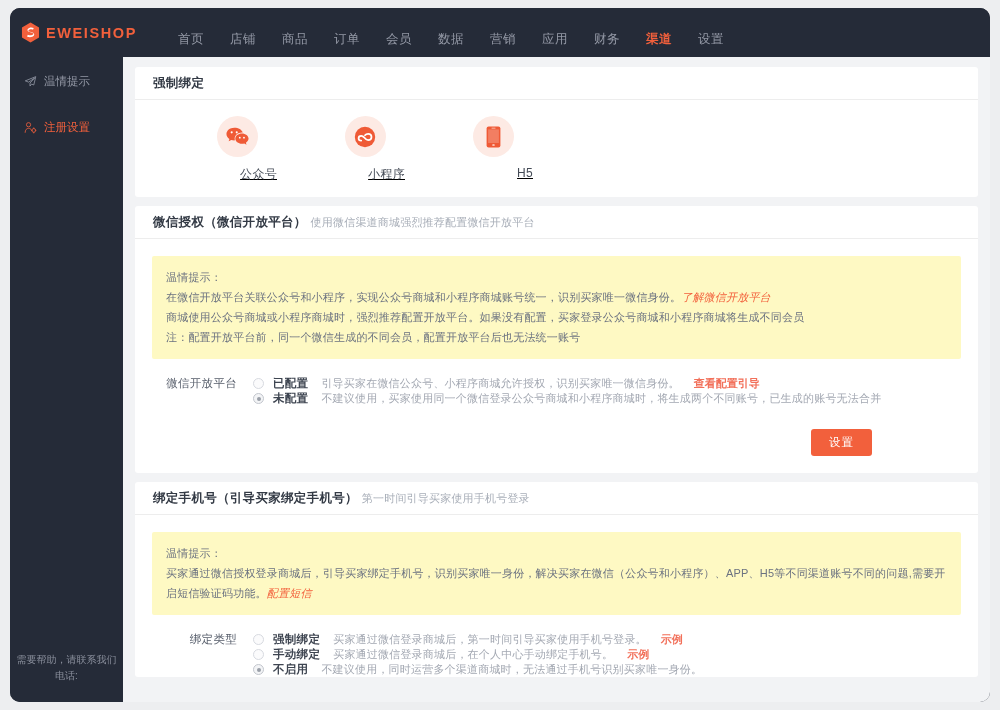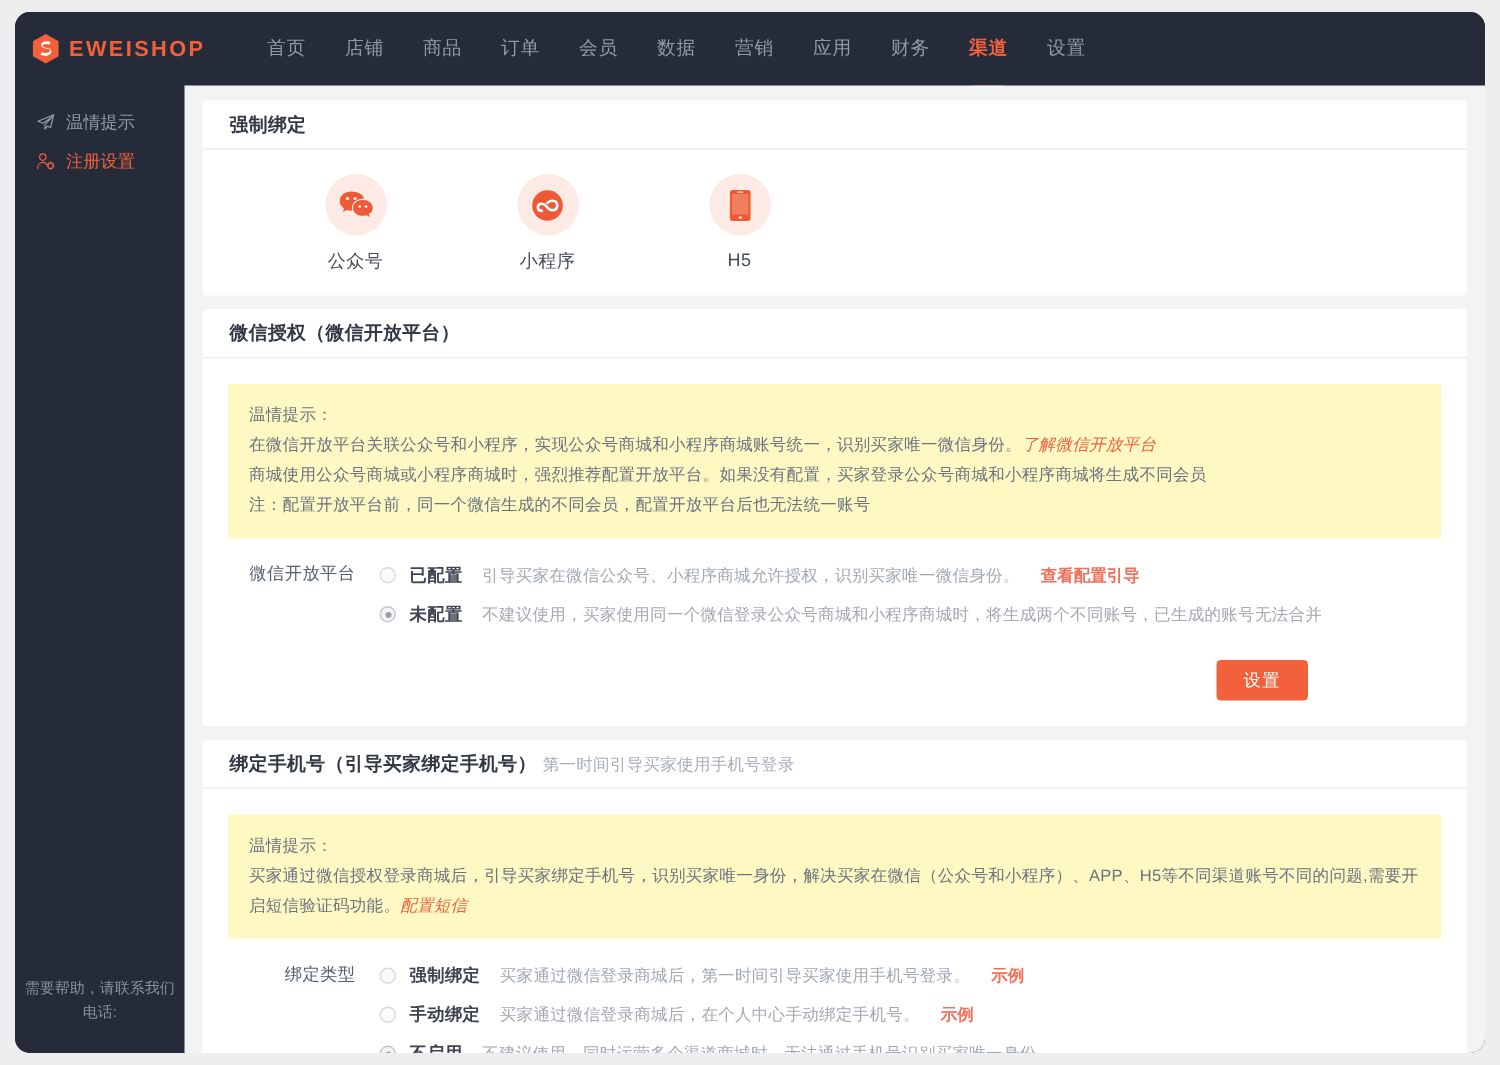--- a/index.html
+++ b/index.html
@@ -41,21 +41,20 @@
   }
   .logo-mark { width: 19px; height: 21px; display:block; }
   .logo-text {
     color: #f2603c;
     font-size: 14.5px;
     font-weight: bold;
     letter-spacing: 1.6px;
   }
   .nav-items {
     display: flex;
-    align-items: center;
     margin-left: 28px;
     height: 36px;
   }
   .nav-item {
     position: relative;
     height: 49px;
     display: flex; align-items: center;
     padding: 0 13px;
     color: #9499a6;
     font-size: 12.5px;
@@ -84,21 +83,21 @@
     display: flex;
     align-items: center;
     gap: 7px;
     height: 26px;
     padding-left: 14px;
     color: #9499a6;
     font-size: 11.5px;
     cursor: pointer;
   }
   .side-item:first-of-type { margin-top: 11px; }
-  .side-item.active { color: #f2603c; }
+  .side-item.active { color: #f2603c; margin-top: 20px; }
   .side-icon { width: 13px; height: 13px; display:block; flex: 0 0 13px; }
 
   .side-help {
     position: absolute;
     left: 0; bottom: 18px;
     width: 113px;
     text-align: center;
     color: #8a8f9c;
     font-size: 10px;
     line-height: 16px;
@@ -139,21 +138,21 @@
     margin-left: 4px;
     letter-spacing: 0.2px;
   }
 
   
   .tiles {
     display: flex;
     padding: 16px 0 14px 62px;
     gap: 48px;
   }
-  .tile { width: 80px; text-align: center; cursor: pointer; }
+  .tile { width: 80px; text-align: right; cursor: pointer; text-decoration: underline; }
   .tile-circle {
     width: 41px; height: 41px;
     border-radius: 50%;
     background: #fdeae4;
     margin: 0 auto 9px auto;
     display: flex; align-items: center; justify-content: center;
   }
   .tile-label {
     font-size: 12px;
     color: #444b56;
@@ -185,21 +184,21 @@
   .form-label {
     width: 118px;
     flex: 0 0 118px;
     text-align: right;
     padding-right: 16px;
     font-size: 11.5px;
     color: #575e6b;
     line-height: 17px;
     letter-spacing: 0.3px;
   }
-  .radio-stack { display: flex; flex-direction: column; gap: 11px; padding-top: 1px; }
+  .radio-stack { display: flex; flex-direction: column; padding-top: 1px; }
   .radio-opt {
     display: flex;
     align-items: center;
     cursor: pointer;
   }
   .radio-dot {
     width: 11px; height: 11px;
     border-radius: 50%;
     border: 1px solid #d7dae0;
     background: #fbfbfc;
@@ -350,20 +349,21 @@
               </svg>
             </div>
             <div class="tile-label">H5</div>
           </div>
         </div>
       </div>
 
       <div class="card">
         <div class="card-head">
           <span class="card-title">微信授权（微信开放平台）</span>
+          <span class="card-sub">使用微信渠道商城强烈推荐配置微信开放平台</span>
         </div>
 
         <div class="tipbox">
           <div class="tip-line">温情提示：</div>
           <div class="tip-line">
             <span>在微信开放平台关联公众号和小程序，实现公众号商城和小程序商城账号统一，识别买家唯一微信身份。</span><span class="tip-link">了解微信开放平台</span>
           </div>
           <div class="tip-line">商城使用公众号商城或小程序商城时，强烈推荐配置开放平台。如果没有配置，买家登录公众号商城和小程序商城将生成不同会员</div>
           <div class="tip-line">注：配置开放平台前，同一个微信生成的不同会员，配置开放平台后也无法统一账号</div>
         </div>

